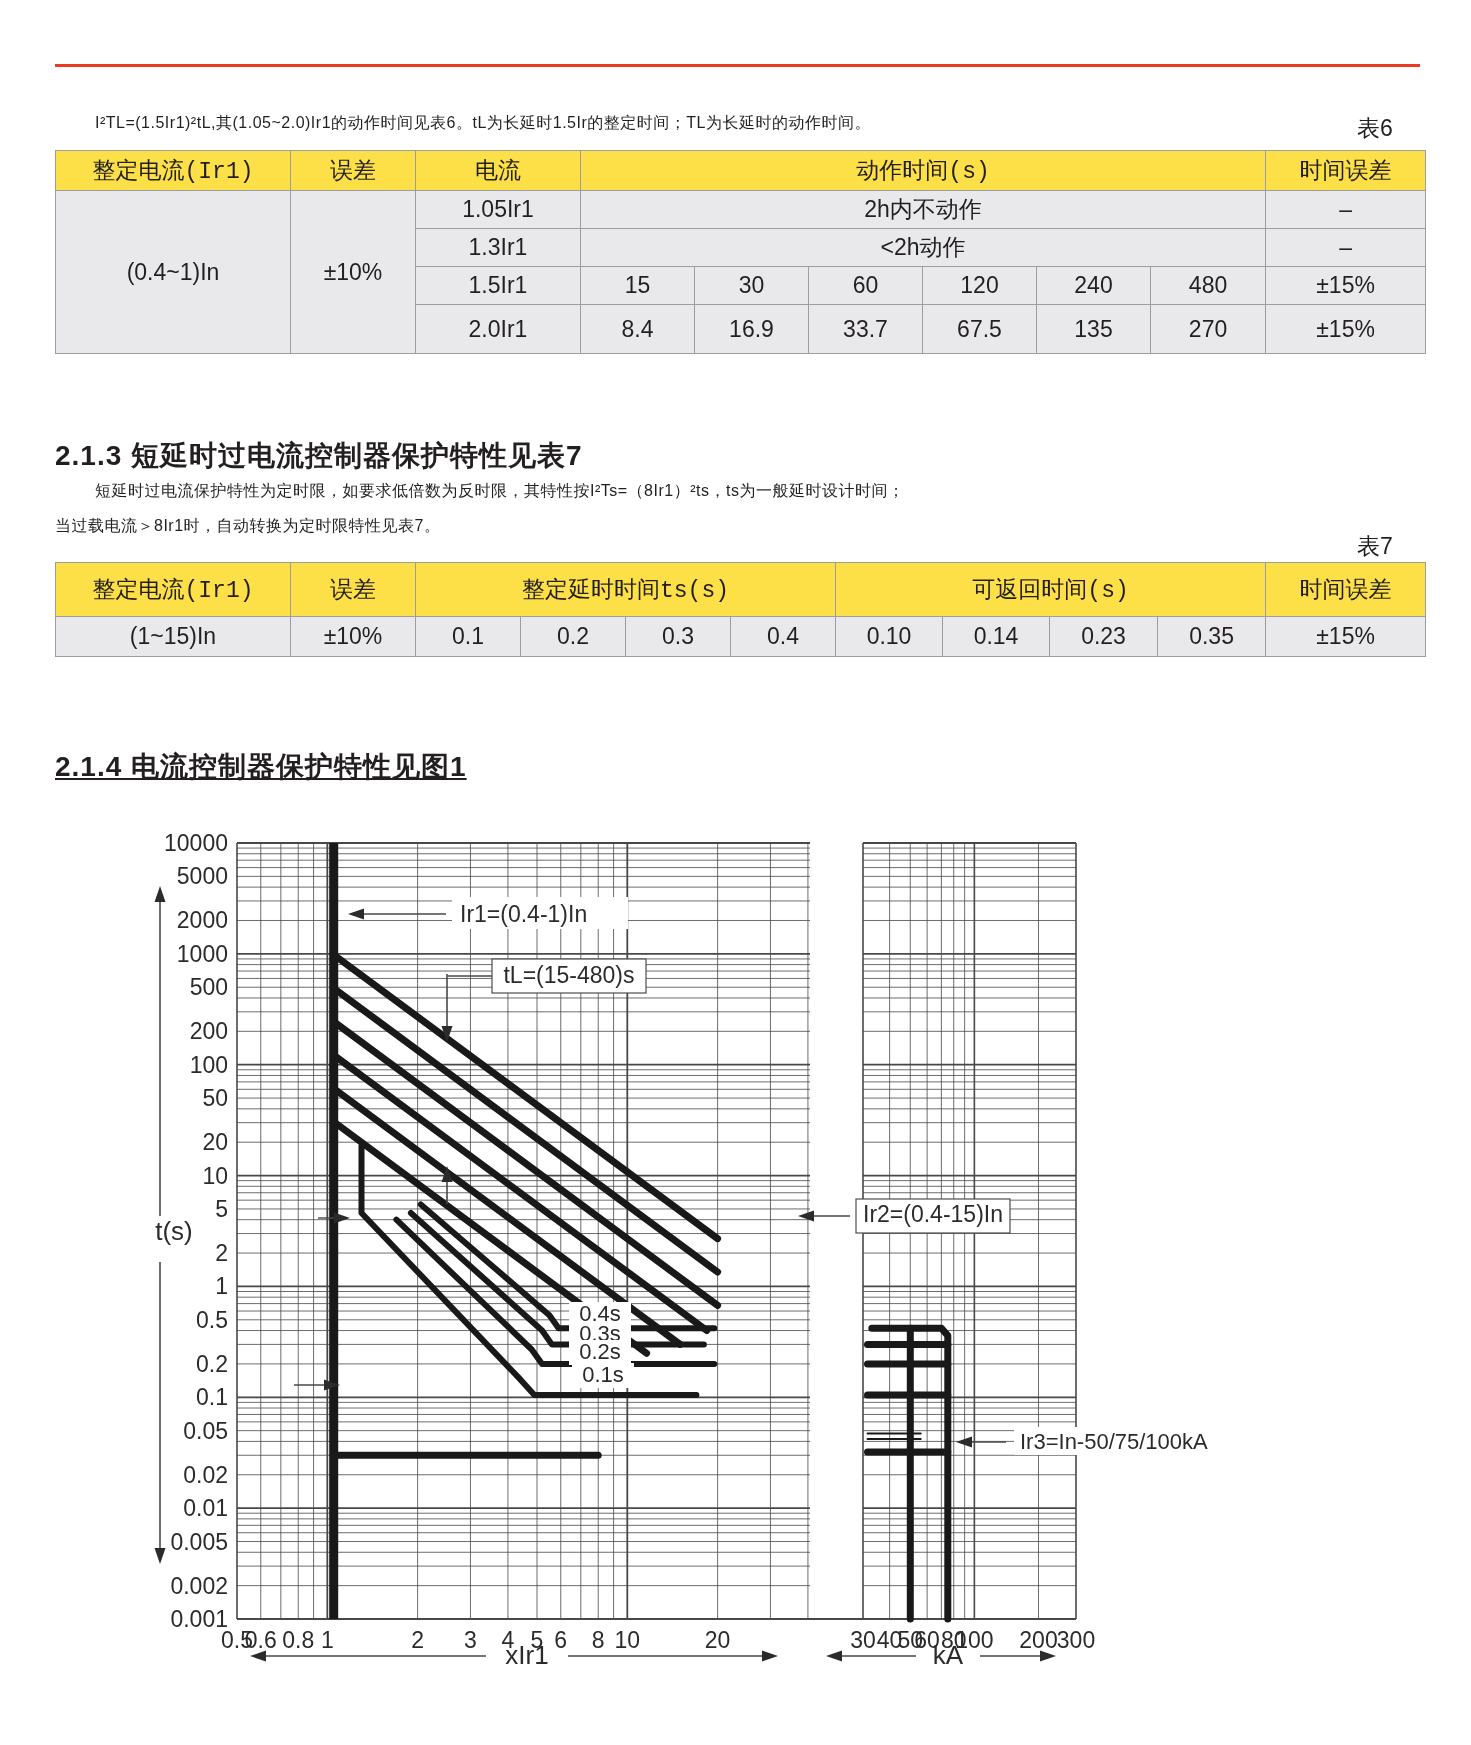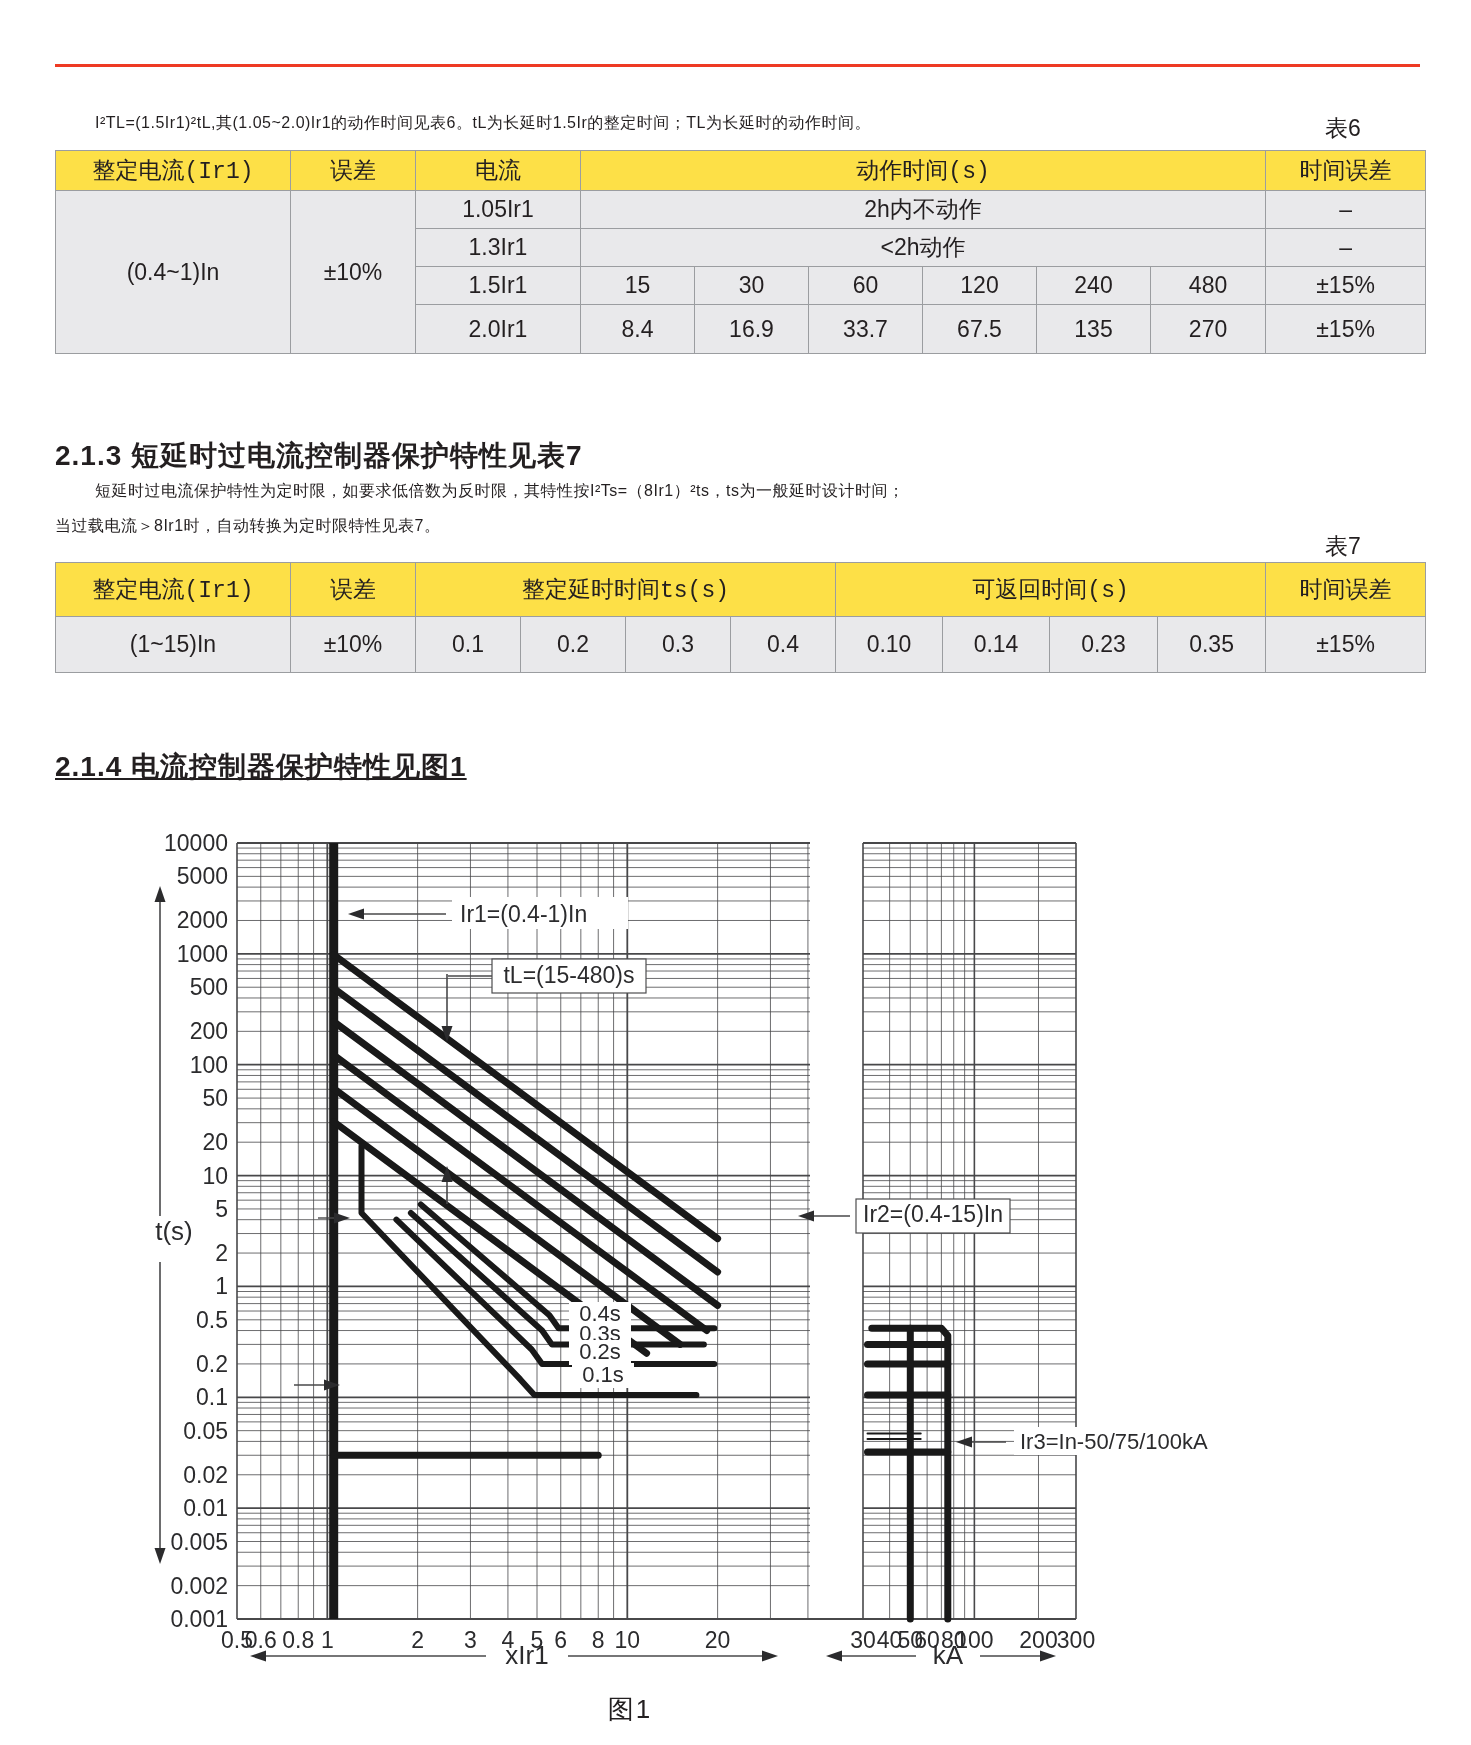--- a/index.html
+++ b/index.html
@@ -2,21 +2,21 @@
 <html><head>
 <meta charset="utf-8">
 <style>
   html,body{margin:0;padding:0;background:#fff;}
   .page{position:relative;width:1471px;height:1745px;background:#ffffff;overflow:hidden;
         font-family:"Liberation Sans","DejaVu Sans",sans-serif;color:#231f20;}
   .abs{position:absolute;}
   .rule{height:3px;background:#ee3a23;}
   .h2{font-size:28px;font-weight:bold;letter-spacing:1px;}
   .body-text{font-size:16px;letter-spacing:0.5px;}
-  .tbl-label{font-size:23px;text-align:left;}
+  .tbl-label{font-size:23px;text-align:center;}
   table.dtable{border-collapse:collapse;table-layout:fixed;}
   .dtable th,.dtable td{border:1px solid #9b9da0;text-align:center;vertical-align:middle;
         font-size:23px;font-weight:normal;color:#231f20;padding:0;overflow:hidden;}
   .dtable th{background:#fde047;font-family:Liberation Mono, monospace;}
   .dtable td{background:#e9e9eb;}
   .caption{font-size:26px;text-align:center;letter-spacing:2px;}
   svg text{font-family:"Liberation Sans","DejaVu Sans",sans-serif;fill:#2b2b2d;}
 </style>
 </head>
 <body>
@@ -104,21 +104,21 @@
       <col style="width:160px">
     </colgroup>
     <tbody>
         <tr style="height:54px">
       <th>整定电流(Ir1)</th>
       <th>误差</th>
       <th colspan="4">整定延时时间ts(s)</th>
       <th colspan="4">可返回时间(s)</th>
       <th>时间误差</th>
     </tr>
-    <tr style="height:56px">
+    <tr style="height:40px">
       <td>(1~15)In</td>
       <td>±10%</td>
       <td>0.1</td>
       <td>0.2</td>
       <td>0.3</td>
       <td>0.4</td>
       <td>0.10</td>
       <td>0.14</td>
       <td>0.23</td>
       <td>0.35</td>
@@ -401,15 +401,14 @@
           <text x="397" y="894" text-anchor="middle" font-size="26">xIr1</text>
           <line x1="704" y1="886" x2="786" y2="886" stroke="#48484a" stroke-width="1.6"></line>
           <line x1="850" y1="886" x2="918" y2="886" stroke="#48484a" stroke-width="1.6"></line>
           <polygon points="696,886 712,880.5 712,891.5" fill="#2b2b2d"></polygon>
           <polygon points="926,886 910,880.5 910,891.5" fill="#2b2b2d"></polygon>
           <text x="818" y="894" text-anchor="middle" font-size="26">kA</text>
         </g>
       </svg>
   </div>
 
-  <div class="abs caption" style="left:130px;top:1692px;width:1000px;">图1</div>
 
 </div>
 
 </body></html>

